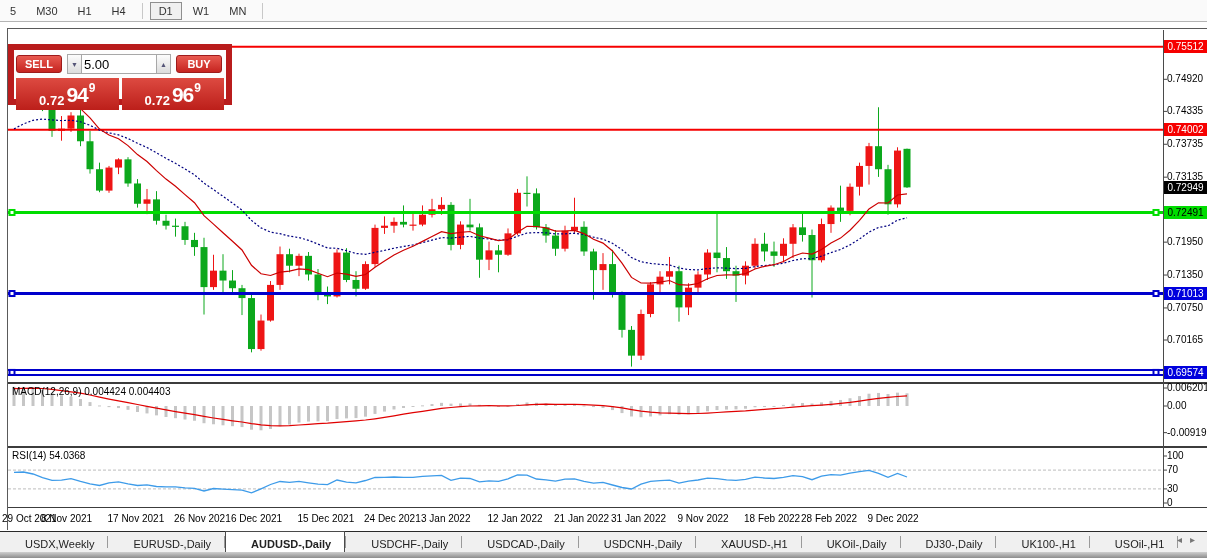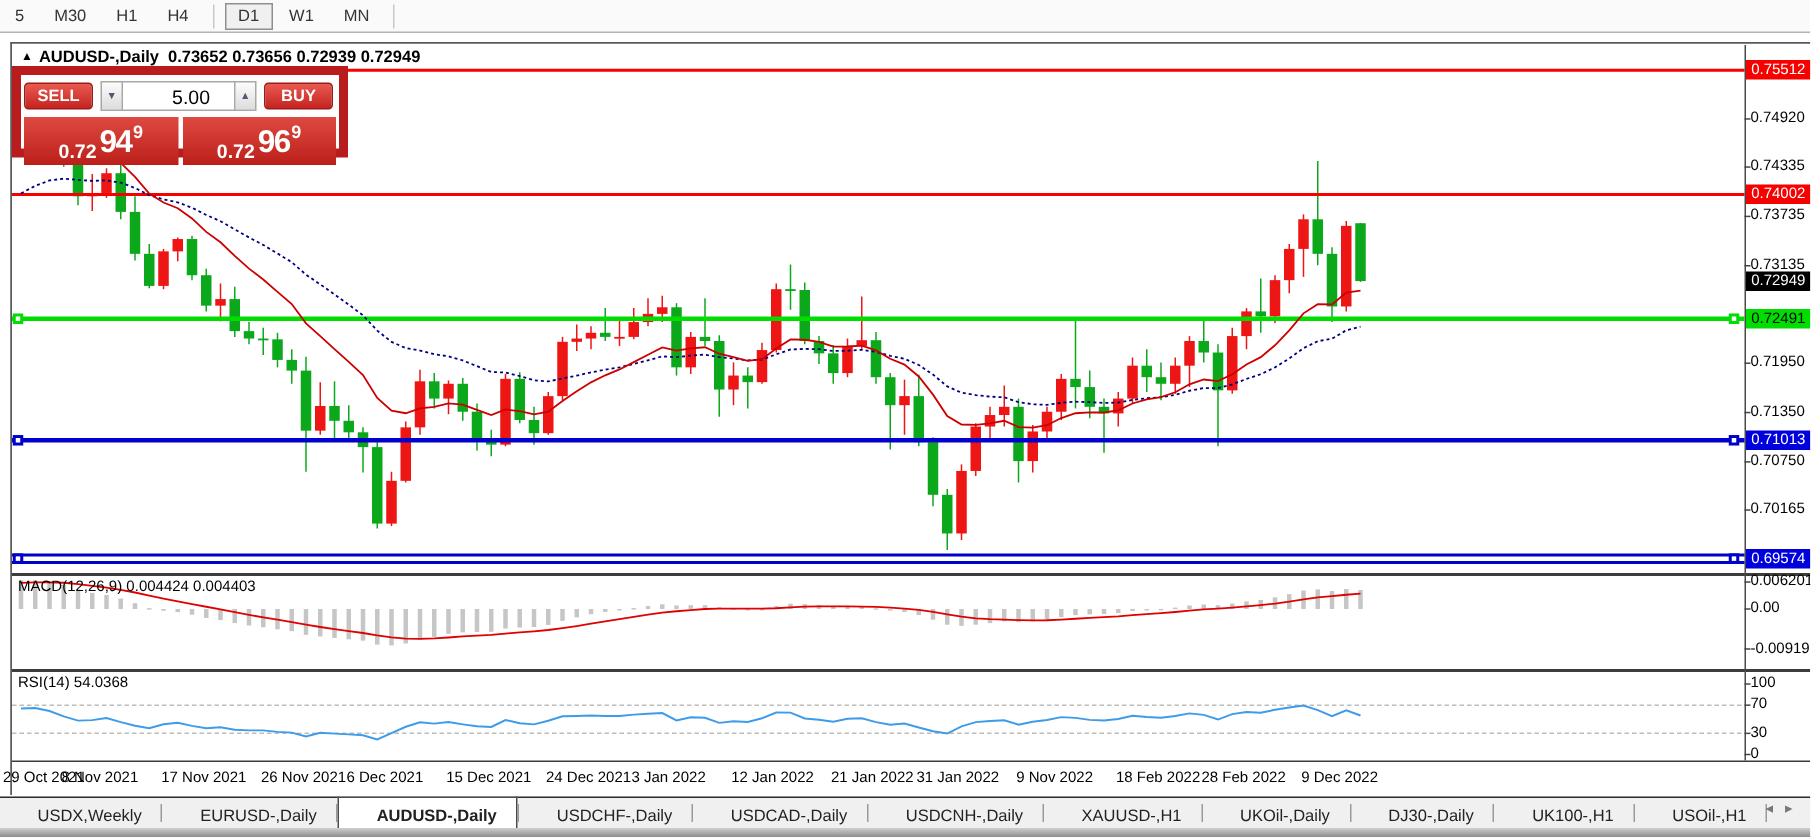--- a/index.html
+++ b/index.html
@@ -22,21 +22,21 @@
   .tpanel{position:absolute;left:8px;top:44px;width:224px;height:61px;background:#fdfdfd;
           border:6px solid #b91c1c;z-index:20;padding:3px 2px 2px 2px;}
   .trow{display:flex;align-items:center;height:22px;}
   .tbtn{width:46px;height:18px;border:1px solid #9e1b1b;border-radius:3px;color:#fff;font-weight:bold;
         font-size:11px;display:flex;align-items:center;justify-content:center;
         background:linear-gradient(#e85a50,#c62420);cursor:pointer;}
   .spin{display:flex;align-items:center;margin:0 5px;height:20px;}
   .spbtn{width:15px;height:20px;border:1px solid #a8a8a8;background:linear-gradient(#fcfcfc,#dcdcdc);
          display:flex;align-items:center;justify-content:center;font-size:7px;color:#557;cursor:pointer;}
   .spin input{width:74px;height:20px;border:1px solid #a8a8a8;border-left:none;border-right:none;
-         text-align:right;font-size:13px;padding-right:16px;font-family:"Liberation Sans",sans-serif;}
+         font-size:13px;padding-right:16px;font-family:"Liberation Sans",sans-serif;}
   .tiles{display:flex;margin-top:3px;height:32px;}
   .tile{flex:1;background:linear-gradient(#dd4a41,#bc1f1a);color:#fff;display:flex;align-items:flex-end;
         justify-content:center;padding-bottom:2px;cursor:pointer;position:relative;}
   .tile+.tile{margin-left:3px;}
   .tile .frac{font-size:13px;font-weight:bold;margin-right:2px;line-height:14px;}
   .tile .big{font-size:21px;font-weight:bold;line-height:26px;letter-spacing:-1px;}
   .tile .pip{font-size:12px;font-weight:bold;position:relative;top:-13px;margin-left:1px;}
   
   .ptick,.mtick,.rtick{position:absolute;left:1167px;font-size:10px;color:#000;z-index:15;white-space:nowrap;}
   .badge{position:absolute;left:1164px;width:43px;height:13px;font-size:10px;line-height:13px;
@@ -414,23 +414,20 @@
         <rect x="905.5" y="393.3205145427204" width="3" height="12.679485457279611" fill="#c6c6c6"></rect>
       </g>
       <g>
         <polyline points="14.0,388.6 23.5,388.3 33.0,388.2 42.5,388.5 52.0,389.4 61.5,390.6 71.0,391.8 80.5,393.2 90.0,395.0 99.5,397.1 109.0,399.1 118.5,400.9 128.0,402.7 137.5,404.5 147.0,406.3 156.5,408.1 166.0,409.9 175.5,411.6 185.0,413.1 194.5,414.7 204.0,416.4 213.5,418.0 223.0,419.4 232.5,420.8 242.0,422.0 251.5,423.6 261.0,424.9 270.5,425.7 280.0,425.9 289.5,425.6 299.0,425.0 308.5,424.3 318.0,423.7 327.5,423.2 337.0,422.4 346.5,421.6 356.0,420.9 365.5,420.0 375.0,418.8 384.5,417.4 394.0,415.8 403.5,414.2 413.0,412.7 422.5,411.3 432.0,409.8 441.5,408.4 451.0,407.5 460.5,406.7 470.0,406.0 479.5,405.8 489.0,405.7 498.5,405.8 508.0,405.8 517.5,405.5 527.0,404.9 536.5,404.4 546.0,404.2 555.5,404.3 565.0,404.3 574.5,404.4 584.0,404.6 593.5,405.1 603.0,405.7 612.5,406.6 622.0,407.9 631.5,409.6 641.0,411.1 650.5,412.2 660.0,412.8 669.5,413.1 679.0,413.4 688.5,413.6 698.0,413.5 707.5,413.1 717.0,412.5 726.5,411.9 736.0,411.4 745.5,410.9 755.0,410.1 764.5,409.4 774.0,408.7 783.5,408.0 793.0,407.1 802.5,406.3 812.0,405.7 821.5,405.1 831.0,404.3 840.5,403.4 850.0,402.4 859.5,401.1 869.0,399.6 878.5,398.3 888.0,397.4 897.5,396.5 907.0,395.8" fill="none" stroke="#e00000" stroke-width="1.2"></polyline>
       </g>
       <g>
         <polyline points="14.0,472.3 23.5,472.0 33.0,474.0 42.5,477.6 52.0,480.4 61.5,480.1 71.0,478.7 80.5,481.4 90.0,483.8 99.5,485.5 109.0,482.8 118.5,481.9 128.0,483.9 137.5,485.5 147.0,484.9 156.5,486.5 166.0,486.9 175.5,486.9 185.0,487.9 194.5,488.4 204.0,491.0 213.5,488.5 223.0,489.1 232.5,489.6 242.0,490.2 251.5,492.9 261.0,488.8 270.5,484.5 280.0,481.5 289.5,482.4 299.0,481.4 308.5,482.9 318.0,484.2 327.5,484.6 337.0,480.0 346.5,482.2 356.0,482.9 365.5,480.5 375.0,477.5 384.5,477.3 394.0,477.0 403.5,477.3 413.0,477.3 422.5,476.4 432.0,475.8 441.5,475.4 451.0,480.3 460.5,478.2 470.0,478.5 479.5,481.9 489.0,480.8 498.5,481.3 508.0,478.8 517.5,475.0 527.0,475.1 536.5,479.0 546.0,479.8 555.5,481.1 565.0,479.2 574.5,478.8 584.0,481.4 593.5,483.1 603.0,482.4 612.5,485.0 622.0,487.5 631.5,489.0 641.0,484.2 650.5,481.4 660.0,480.7 669.5,480.2 679.0,483.1 688.5,481.2 698.0,480.0 707.5,478.1 717.0,478.6 726.5,479.9 736.0,480.3 745.5,479.3 755.0,477.2 764.5,478.0 774.0,478.5 783.5,477.3 793.0,475.6 802.5,476.6 812.0,479.7 821.5,476.1 831.0,474.7 840.5,475.1 850.0,473.2 859.5,471.7 869.0,470.4 878.5,473.4 888.0,477.4 897.5,473.5 907.0,477.0" fill="none" stroke="#3d9be9" stroke-width="1.3"></polyline>
       </g>
     </svg>
 
-  <div class="chead">
-    <span class="arr">▲</span><span>AUDUSD-,Daily</span><span class="ohlc">0.73652 0.73656 0.72939 0.72949</span>
-  </div>
 
   <div class="tpanel">
     <div class="trow">
       <button class="tbtn">SELL</button>
       <span class="spin">
         <span class="spbtn">
             <span>▼</span>
           </span>
         <input readonly="" value="5.00" style="">
         <span class="spbtn">

